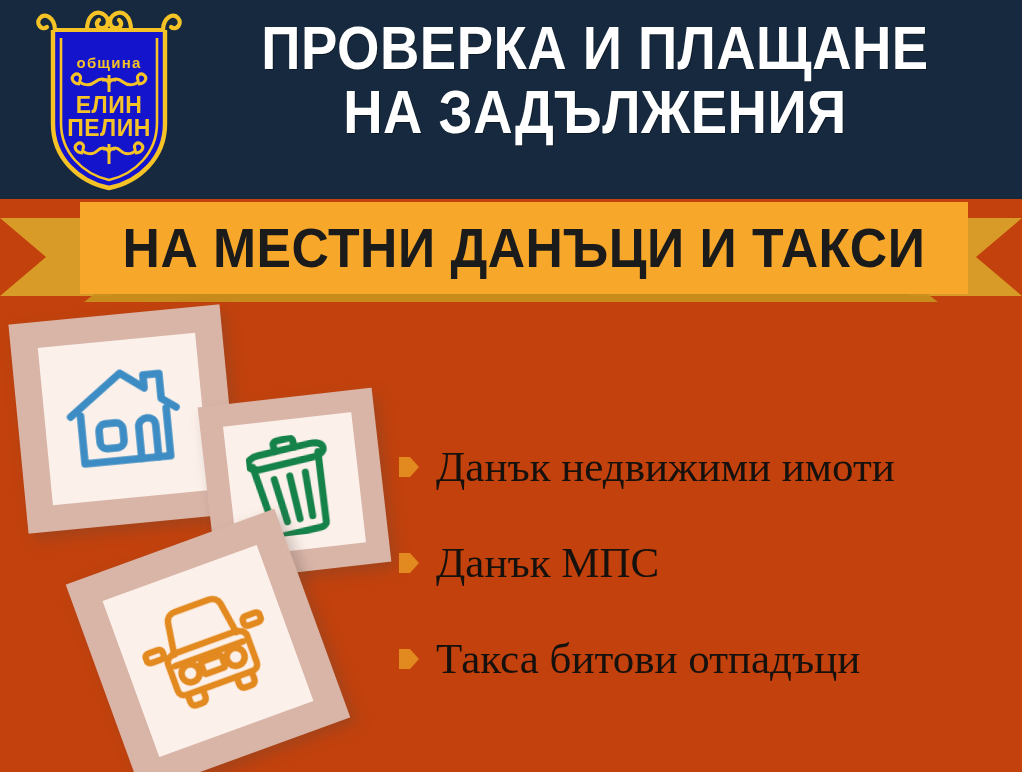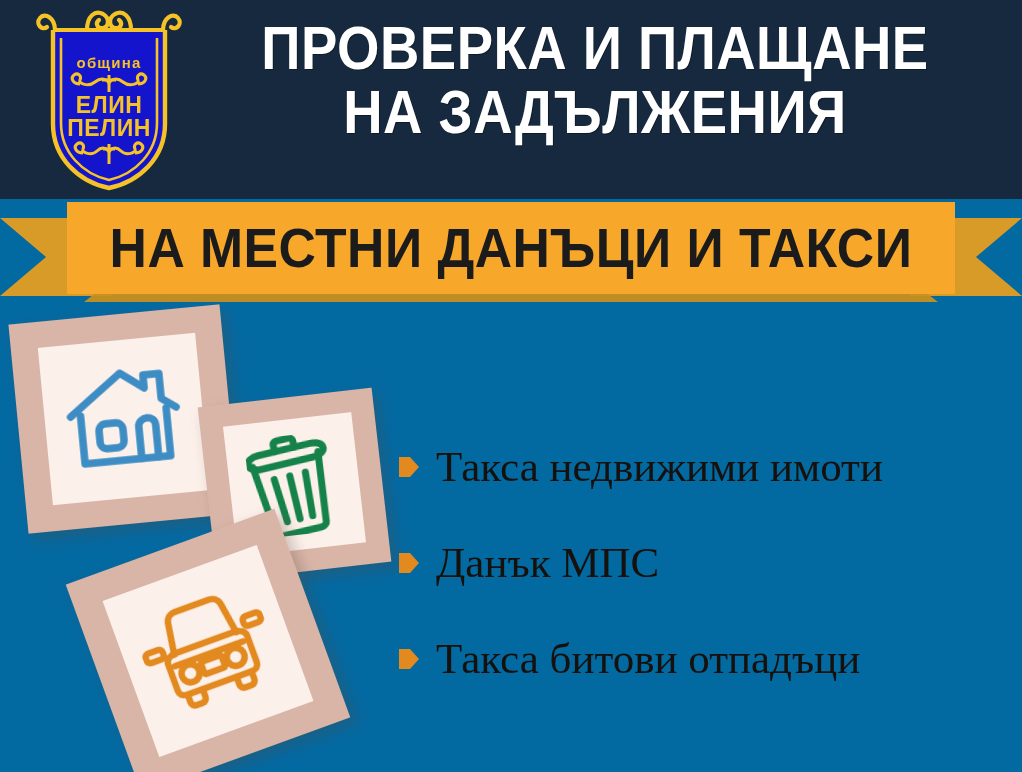--- a/index.html
+++ b/index.html
@@ -3,21 +3,21 @@
 <meta charset="utf-8">
 <title>Проверка и плащане на задължения</title>
 <style>
   html,body{margin:0;padding:0;}
   body{
     width:1022px;height:772px;overflow:hidden;
     background:#E9E2DA;
     font-family:"Liberation Sans", sans-serif;
     position:relative;
   }
-  #stage{position:relative;width:1022px;height:772px;overflow:hidden;background:#0369a1;}
+  #stage{position:relative;width:1022px;height:772px;overflow:hidden;background:#c2410c;}
 
   
   .header-bar{
     position:absolute;left:0;top:0;width:1022px;height:199px;
     background:#16293E;
   }
   .header-title{
     position:absolute;left:180px;top:16px;width:830px;height:170px;
     display:flex;flex-direction:column;align-items:center;justify-content:flex-start;
     color:#FFFFFF;
@@ -46,21 +46,21 @@
   .ribbon-tail{position:absolute;top:22px;width:112px;height:78px;background:#D89B28;}
   .ribbon-tail.left{left:0;clip-path:polygon(0 0,112px 0,112px 78px,0 78px,46px 39px);}
   .ribbon-tail.right{right:0;clip-path:polygon(0 0,112px 0,66px 39px,112px 78px,0 78px);}
   .ribbon-shadow{
     position:absolute;top:92px;left:84px;width:854px;height:14px;
     background:#C8901F;
     clip-path:polygon(18px 0,836px 0,854px 14px,0 14px);
     opacity:.95;
   }
   .ribbon-band{
-    position:absolute;left:67px;top:6px;width:888px;height:92px;
+    position:absolute;left:80px;top:6px;width:888px;height:92px;
     background:#F7A82B;
     display:flex;align-items:center;justify-content:center;
   }
   .ribbon-text{
     color:#1B1B1B;
     font-family:"Liberation Sans", sans-serif;
     font-weight:700;
     font-size:55px;
     letter-spacing:0.5px;
     white-space:nowrap;
@@ -348,21 +348,21 @@
   </div>
 
   <div class="tax-list">
 
     <div class="tax-item">
       <span class="bullet">
         <svg width="22" height="26" viewBox="0 0 22 26" aria-hidden="true">
           <path d="M1 3 L12 3 L21 13 L12 23 L1 23 Z" fill="#E2891F"></path>
         </svg>
       </span>
-      <span class="tax-label">Такса недвижими имоти</span>
+      <span class="tax-label">Данък недвижими имоти</span>
     </div>
 
     <div class="tax-item">
       <span class="bullet">
         <svg width="22" height="26" viewBox="0 0 22 26" aria-hidden="true">
           <path d="M1 3 L12 3 L21 13 L12 23 L1 23 Z" fill="#E2891F"></path>
         </svg>
       </span>
       <span class="tax-label">Данък МПС</span>
     </div>

